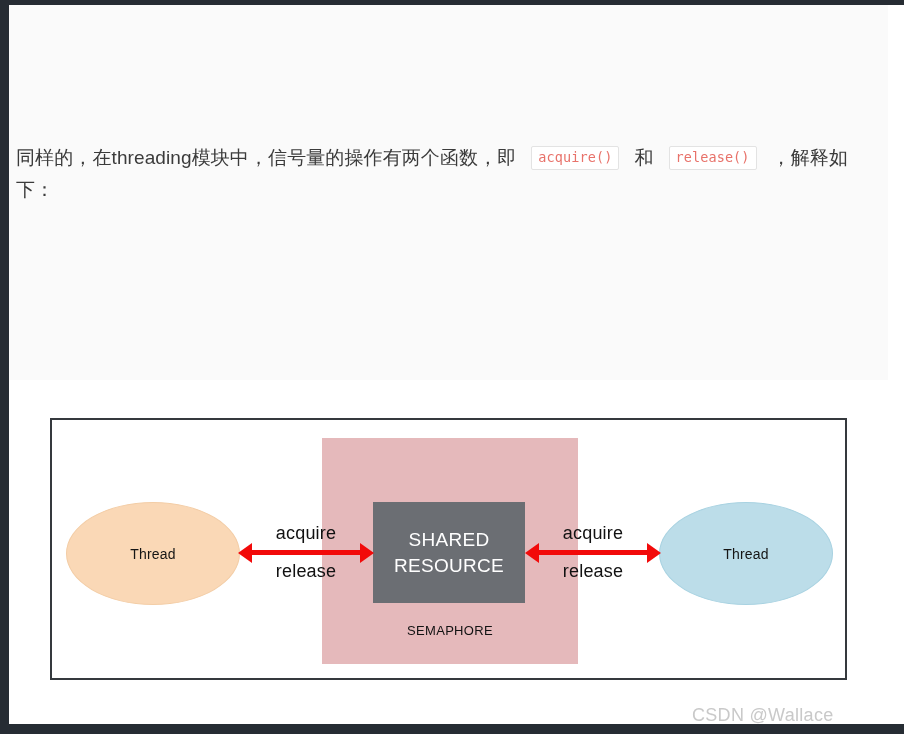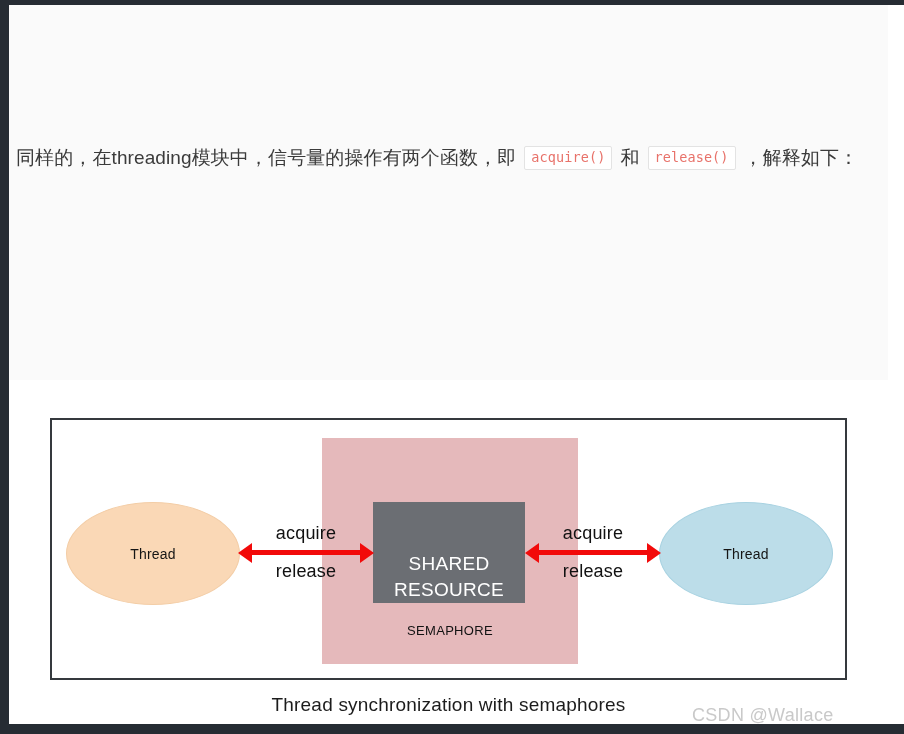--- a/index.html
+++ b/index.html
@@ -109,21 +109,21 @@
   code.inline {
     display: inline-block;
     font-family: "DejaVu Sans Mono", "Liberation Mono", monospace;
     font-size: 13.5px;
     line-height: 19px;
     color: #e8726a;
     background: #ffffff;
     border: 1px solid #e3e3e3;
     border-radius: 2px;
     padding: 1px 6px 2px 6px;
-    margin: 0 8px;
+    margin: 0 15px;
     vertical-align: 2px;
     white-space: nowrap;
   }
 
   .stray-mark {
     position: absolute;
     left: 60px;
     top: 379px;
     width: 7px;
     height: 3px;
@@ -173,21 +173,21 @@
   .shared-box {
     position: absolute;
     left: 321px;
     top: 82px;
     width: 152px;
     height: 101px;
     background: #6b6e73;
     display: flex;
     flex-direction: column;
     align-items: center;
-    justify-content: flex-end;
+    justify-content: center;
   }
   .shared-box span {
     color: #ffffff;
     font-size: 19px;
     line-height: 26px;
     letter-spacing: 0.3px;
   }
 
   .thread-ellipse {
     position: absolute;
@@ -328,21 +328,20 @@
         <div class="arrow-group arrow-right-group">
           <div class="arrow-label top">acquire</div>
           <div class="arrow-line"></div>
           <div class="arrow-head left"></div>
           <div class="arrow-head right"></div>
           <div class="arrow-label bottom">release</div>
         </div>
 
       </div>
 
-      <div class="figure-caption">Thread synchronization with semaphores</div>
 
     </div>
 
     <div class="watermark">CSDN @Wallace Zhang</div>
 
   </div>
 
 </div>
 
 </body></html>

